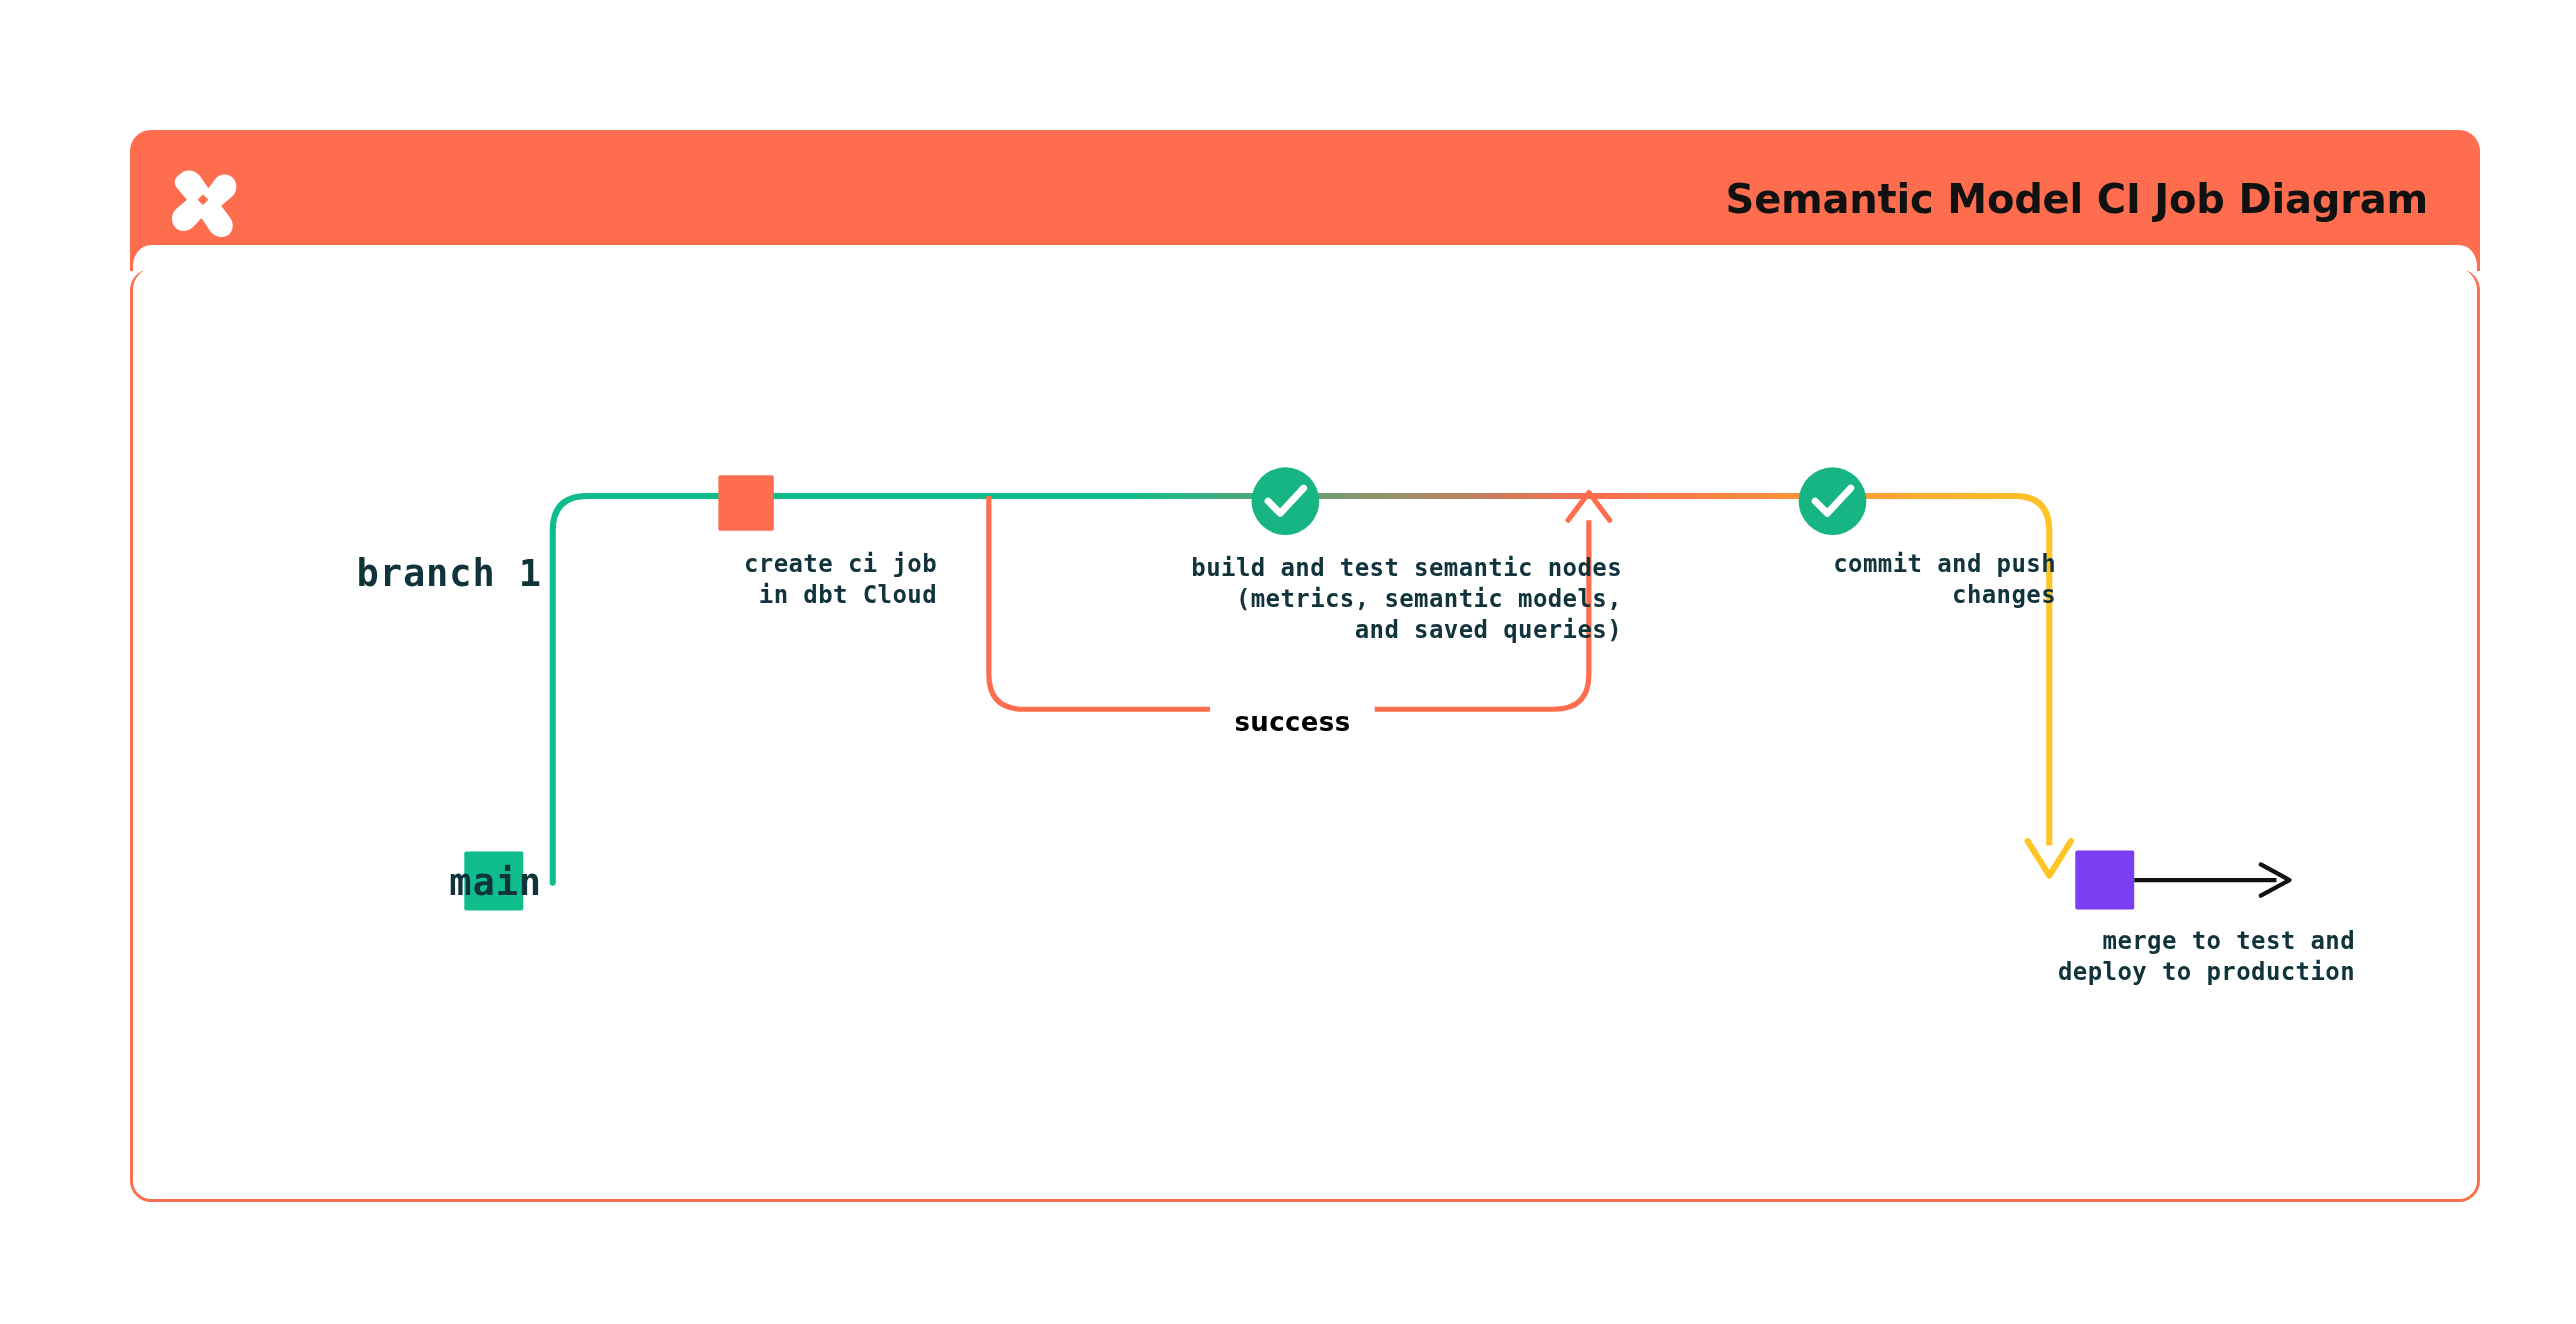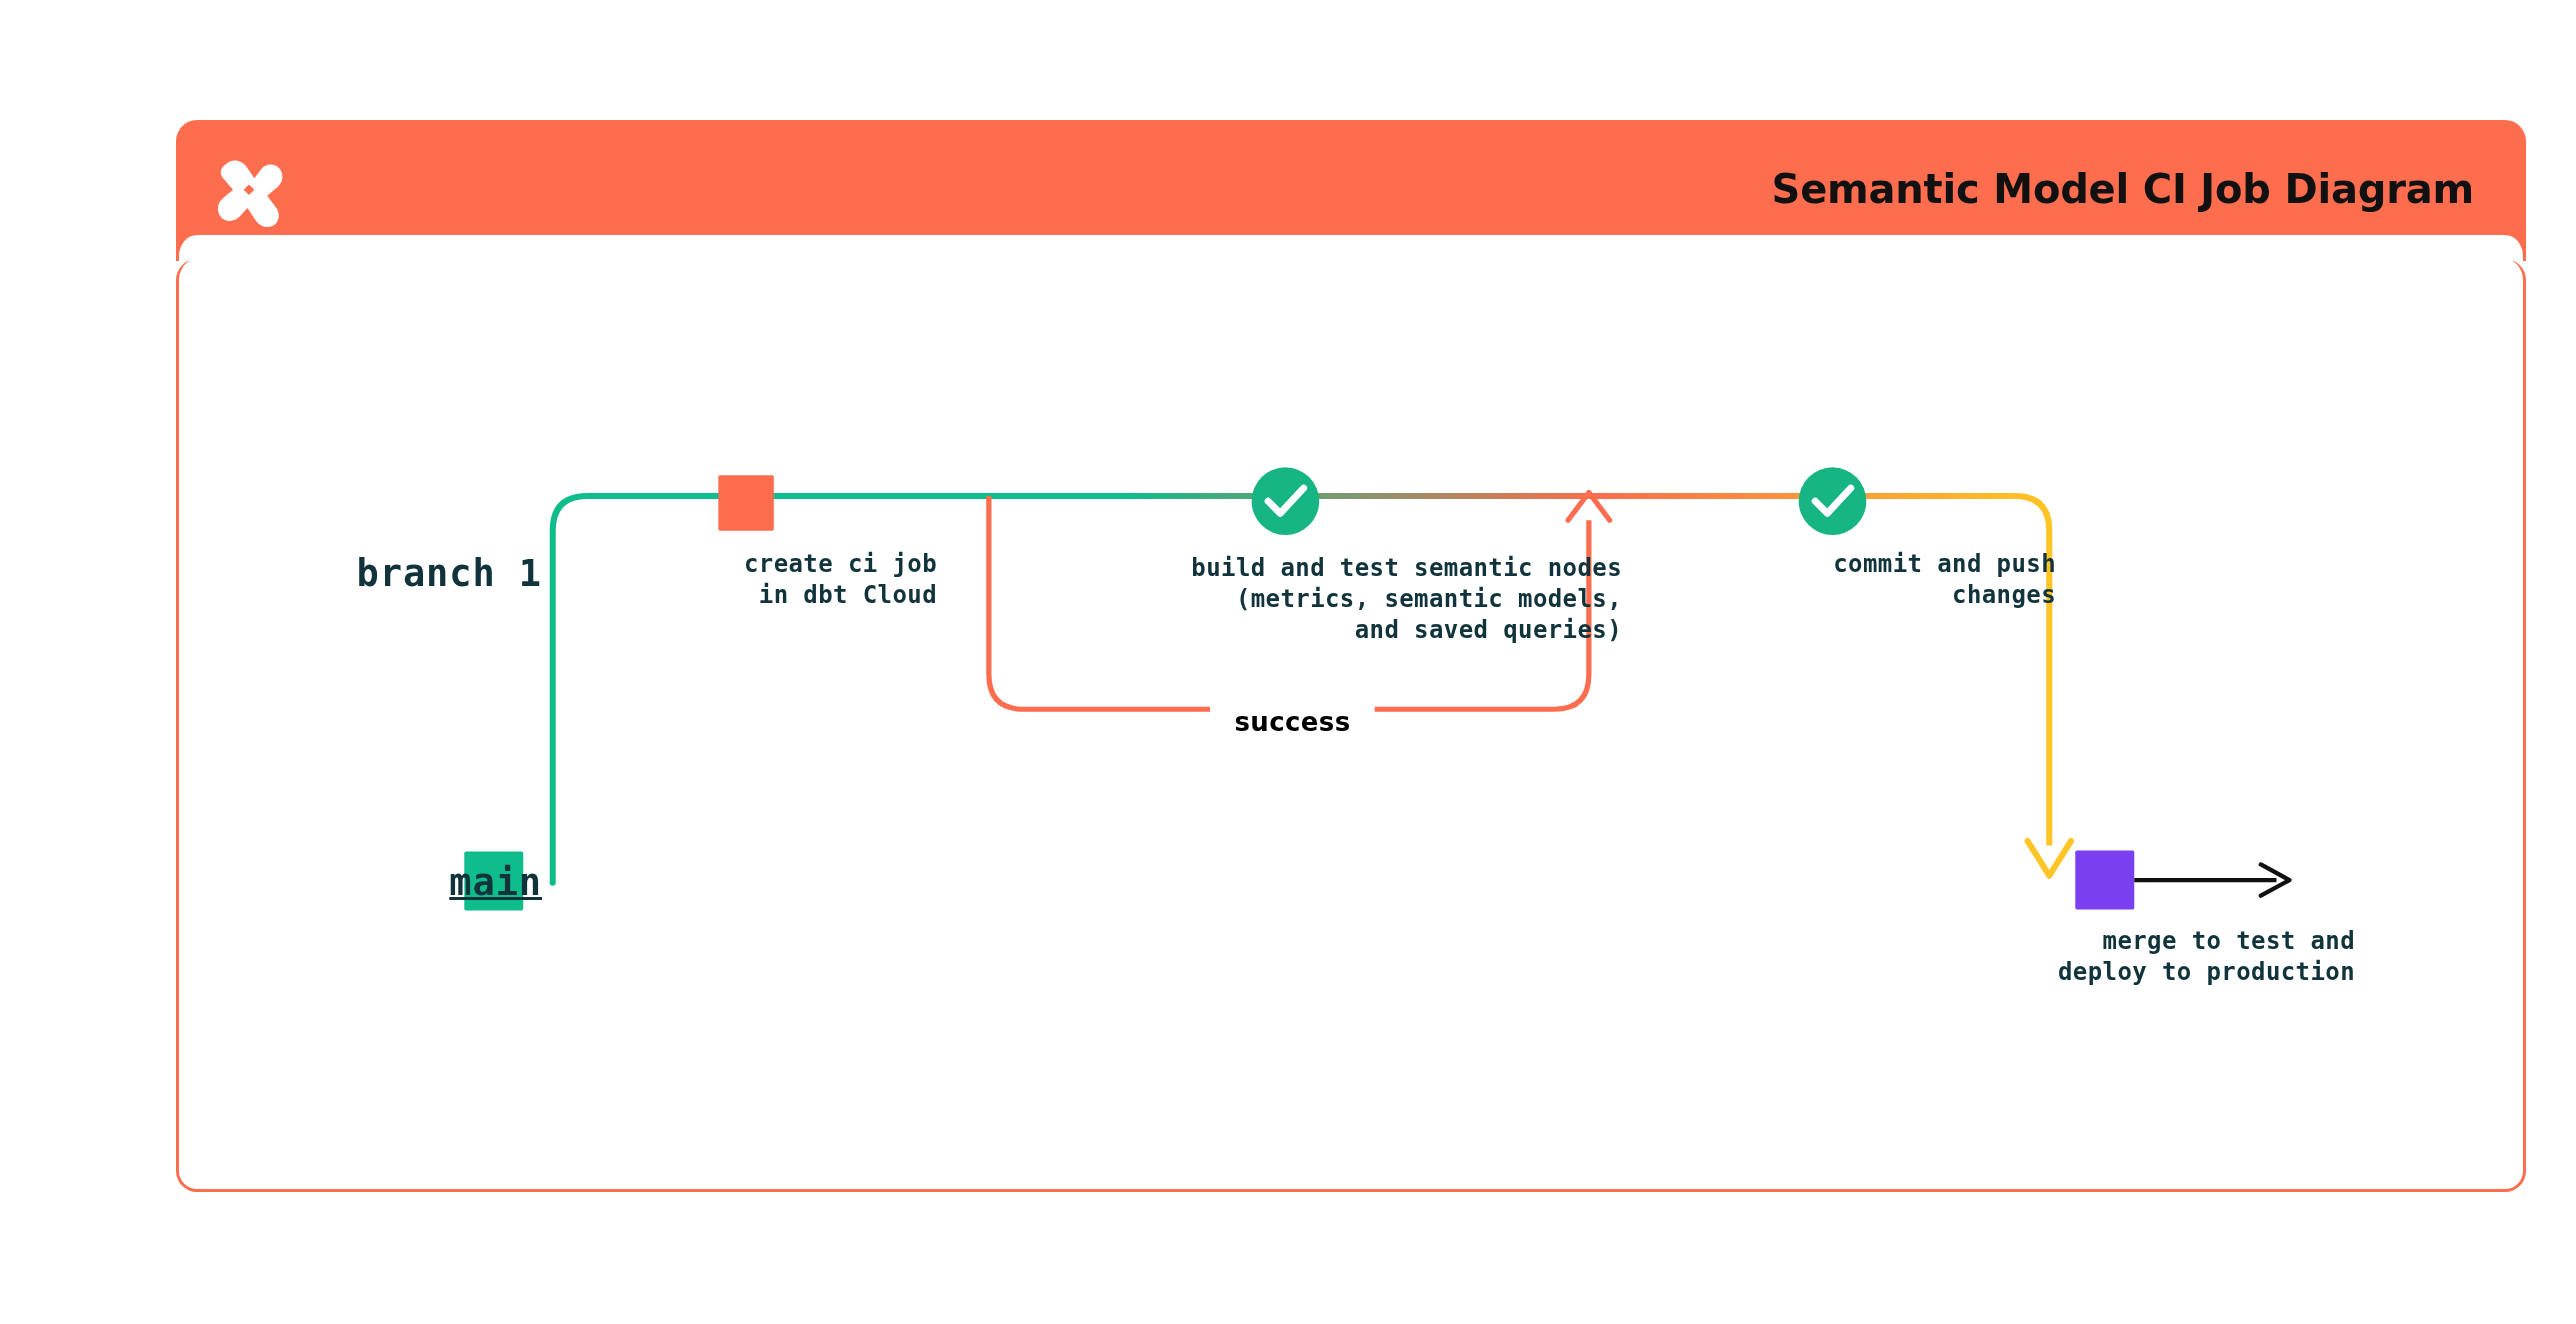--- a/index.html
+++ b/index.html
@@ -1,23 +1,22 @@
 <!DOCTYPE html>
 <html style="font-size:14px"><head>
 <meta charset="utf-8">
 <style>
   html,body{margin:0;padding:0;background:#ffffff;}
   body{width:2576px;height:1324px;font-family:"DejaVu Sans",sans-serif;overflow:hidden;}
   #stage{position:relative;width:2576px;height:1324px;background:#fff;}
 
   
   .card{
-    position:absolute;left:130px;top:120px;width:2350px;height:1072px;
+    position:absolute;left:130px;top:130px;width:2350px;height:1072px;
     box-sizing:border-box;
-    margin-left:46px;
   }
   .card-header{
     position:absolute;left:0;top:0;width:2350px;height:139px;
     background:#FD6D4E;
     border-radius:21px 21px 0 0;
     box-sizing:border-box;
   }
   .card-body{
     position:absolute;left:0;top:139px;width:2350px;height:933px;
     background:#ffffff;
@@ -134,21 +133,21 @@
     </g>
 
     <rect x="2393" y="981" width="68" height="68" rx="2" fill="#7B3FF2"></rect>
 
     <path d="M 2461 1015 L 2625 1015" stroke="#111111" stroke-width="5" fill="none"></path>
     <path d="M 2607 997 L 2640 1015 L 2607 1033" stroke="#111111" stroke-width="5" fill="none" stroke-linecap="round" stroke-linejoin="round"></path>
   </svg>
 
   <div class="lbl branch-name" style="left:325px;top:550px;width:217px;">branch 1</div>
 
-  <div class="lbl branch-name" style="left:325px;top:859px;width:217px;text-decoration:underline;">main</div>
+  <div class="lbl branch-name" style="left:325px;top:859px;width:217px;">main</div>
 
   <div class="lbl node-cap" style="left:555px;top:549px;width:382px;">create ci job
 in dbt Cloud</div>
 
   <div class="lbl node-cap" style="left:950px;top:553px;width:672px;">build and test semantic nodes
 (metrics, semantic models,
 and saved queries)</div>
 
   <div class="lbl node-cap" style="left:1609px;top:549px;width:447px;">commit and push
 changes</div>

